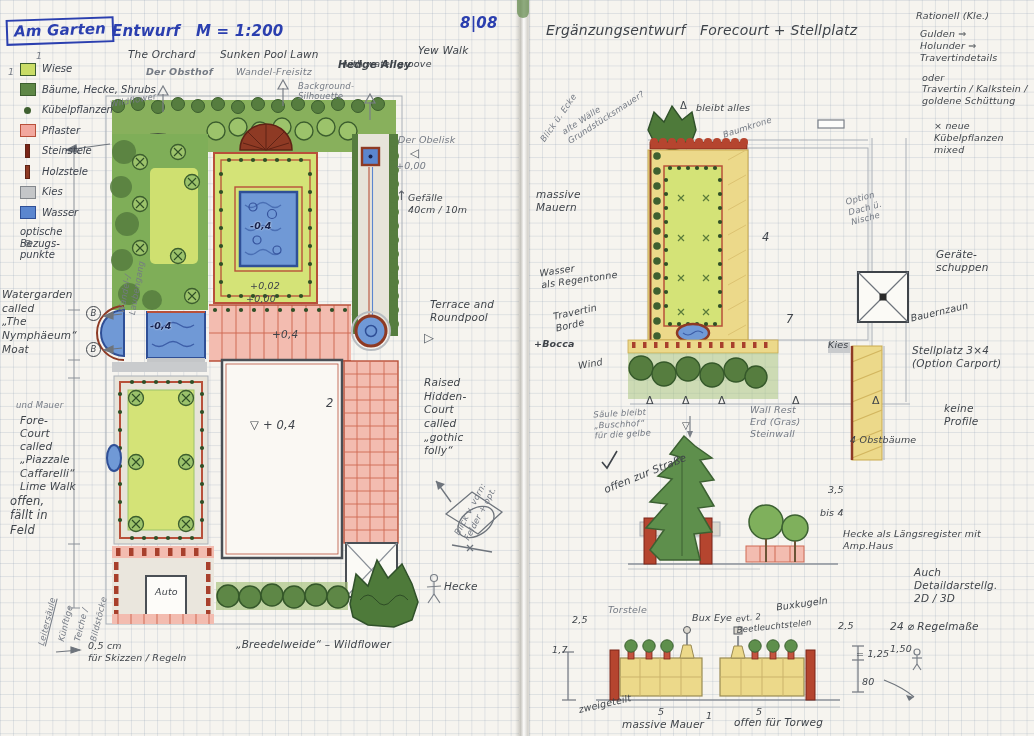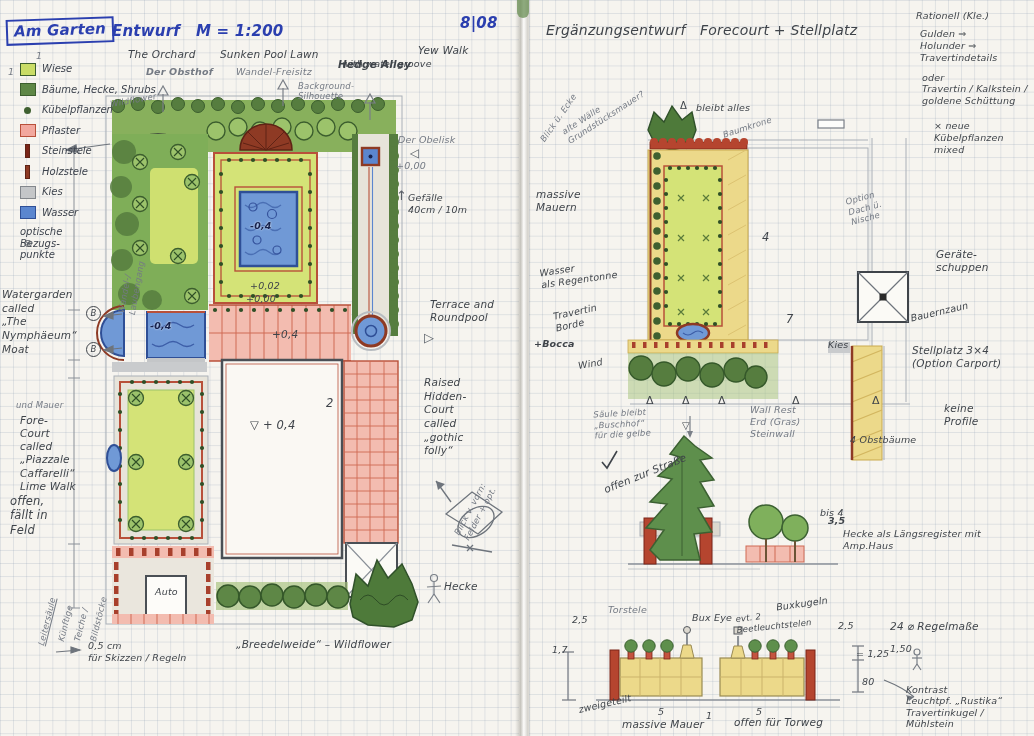--- a/index.html
+++ b/index.html
@@ -739,31 +739,30 @@
   <span class="glyph" style="left:682px;top:420px;font-size:10px;color:#3f444a;">▽</span>
 
   <div class="lbl pencil s9" style="left:750px;top:404px;">Wall Rest
 Erd (Gras)
 Steinwall</div>
   <div class="lbl s9" style="left:850px;top:434px;">4 Obstbäume</div>
   <div class="lbl pencil s8" style="left:594px;top:408px;transform:rotate(-3deg);">Säule bleibt
 „Buschhof“
 für die gelbe</div>
   <div class="lbl s10" style="left:602px;top:484px;transform:rotate(-22deg);transform-origin:0 0;">offen zur Straße</div>
-  <div class="lbl s9" style="left:828px;top:515px;font-weight:bold;">3,5</div>
+  <div class="lbl s9" style="left:828px;top:484px;">3,5</div>
   <div class="lbl s9" style="left:820px;top:507px;">bis 4</div>
   <div class="lbl s9" style="left:843px;top:528px;">Hecke als Längsregister mit Amp.Haus</div>
+  <div class="lbl s10" style="left:914px;top:566px;">Auch
+Detaildarstellg.
+2D / 3D</div>
   <div class="lbl s10" style="left:890px;top:620px;">24 ⌀ Regelmaße</div>
   <div class="lbl s9" style="left:856px;top:648px;">= 1,25</div>
   <div class="lbl s9" style="left:890px;top:643px;">1,50</div>
   <div class="lbl s9" style="left:862px;top:676px;">80</div>
-  <div class="lbl s9" style="left:906px;top:684px;line-height:1.2;">Kontrast
-Leuchtpf. „Rustika“
-Travertinkugel /
-Mühlstein</div>
 
   <div class="lbl pencil s9" style="left:608px;top:604px;">Torstele</div>
   <div class="lbl s9" style="left:692px;top:612px;">Bux Eye</div>
   <div class="lbl s8" style="left:736px;top:610px;transform:rotate(-6deg);">evt. 2
 Beetleuchtstelen</div>
   <div class="lbl s9" style="left:776px;top:598px;transform:rotate(-8deg);">Buxkugeln</div>
   <div class="lbl s9" style="left:572px;top:614px;">2,5</div>
   <div class="lbl s9" style="left:552px;top:644px;">1,7</div>
   <div class="lbl s9" style="left:838px;top:620px;">2,5</div>
   <div class="lbl s9" style="left:578px;top:698px;transform:rotate(-13deg);">zweigeteilt</div>

